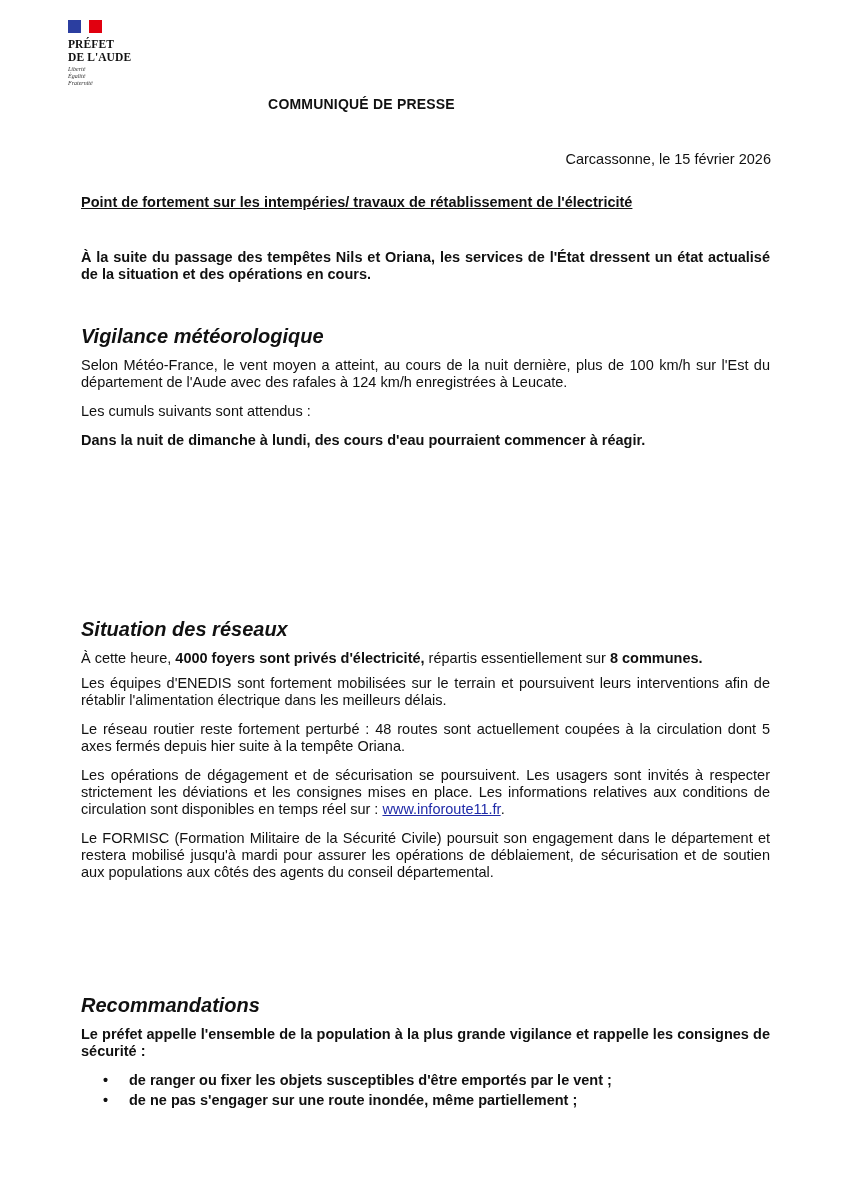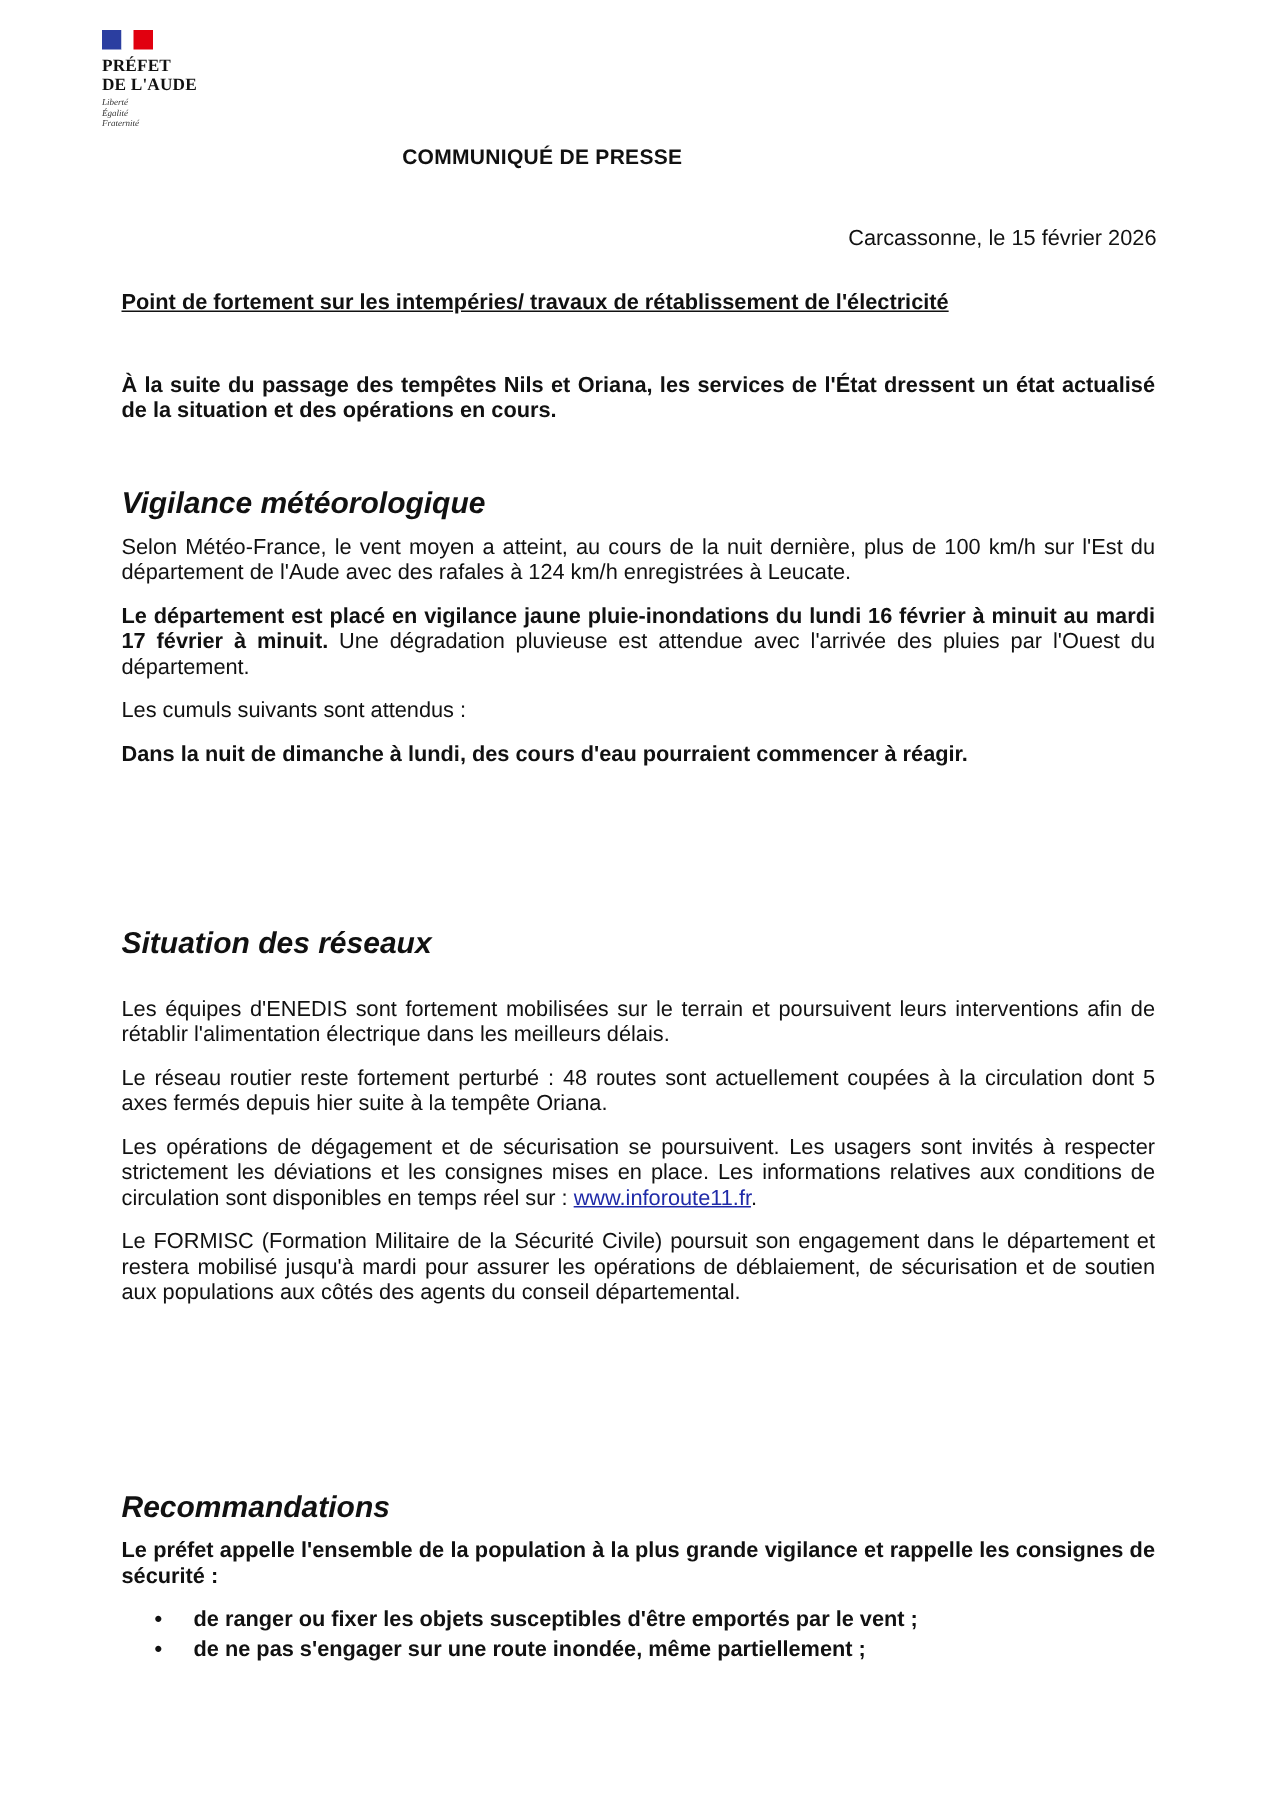--- a/index.html
+++ b/index.html
@@ -69,28 +69,28 @@
 <div class="date">Carcassonne, le 15 février 2026</div>
 <div class="doc-title">Point de fortement sur les intempéries/ travaux de rétablissement de l'électricité</div>
 
 <div class="content" style="top:249px;">
   <p class="b">À la suite du passage des tempêtes Nils et Oriana, les services de l'État dressent un état actualisé de la situation et des opérations en cours.</p>
 </div>
 
 <div class="content" style="top:328px;">
   <div class="section">Vigilance météorologique</div>
   <p style="margin-top:12px;">Selon Météo-France, le vent moyen a atteint, au cours de la nuit dernière, plus de 100 km/h sur l'Est du département de l'Aude avec des rafales à 124 km/h enregistrées à Leucate.</p>
-  <p style="margin-top:12px;"><span class="b">Le département est placé en vigilance jaune pluie-inondations du lundi 16 février à minuit au mardi 17 février à minuit.</span><span> Une dégradation pluvieuse est attendue avec l'arrivée des pluies par l'Ouest du département.</span></p>
   <p style="margin-top:12px;">Les cumuls suivants sont attendus :</p>
   <p class="b" style="margin-top:12px;">Dans la nuit de dimanche à lundi, des cours d'eau pourraient commencer à réagir.</p>
 </div>
 
 <div class="content" style="top:621px;">
   <div class="section">Situation des réseaux</div>
-  <p style="margin-top:27px;">Les équipes d'ENEDIS sont fortement mobilisées sur le terrain et poursuivent leurs interventions afin de rétablir l'alimentation électrique dans les meilleurs délais.</p>
+  <p style="margin-top:12px;"><span>À cette heure, </span><span class="b">4000 foyers sont privés d'électricité,</span><span> répartis essentiellement sur </span><span class="b">8 communes.</span></p>
+  <p style="margin-top:8px;">Les équipes d'ENEDIS sont fortement mobilisées sur le terrain et poursuivent leurs interventions afin de rétablir l'alimentation électrique dans les meilleurs délais.</p>
   <p style="margin-top:12px;">Le réseau routier reste fortement perturbé : 48 routes sont actuellement coupées à la circulation dont 5 axes fermés depuis hier suite à la tempête Oriana.</p>
   <p style="margin-top:12px;"><span>Les opérations de dégagement et de sécurisation se poursuivent. Les usagers sont invités à respecter strictement les déviations et les consignes mises en place. Les informations relatives aux conditions de circulation sont disponibles en temps réel sur : </span><a class="link" href="#">www.inforoute11.fr</a><span>.</span></p>
   <p style="margin-top:12px;">Le FORMISC (Formation Militaire de la Sécurité Civile) poursuit son engagement dans le département et restera mobilisé jusqu'à mardi pour assurer les opérations de déblaiement, de sécurisation et de soutien aux populations aux côtés des agents du conseil départemental.</p>
 </div>
 
 <div class="content" style="top:997px;">
   <div class="section">Recommandations</div>
   <p class="b" style="margin-top:12px;">Le préfet appelle l'ensemble de la population à la plus grande vigilance et rappelle les consignes de sécurité :</p>
   <ul class="bullets" style="margin-top:12px;">
     <li>de ranger ou fixer les objets susceptibles d'être emportés par le vent ;</li>

